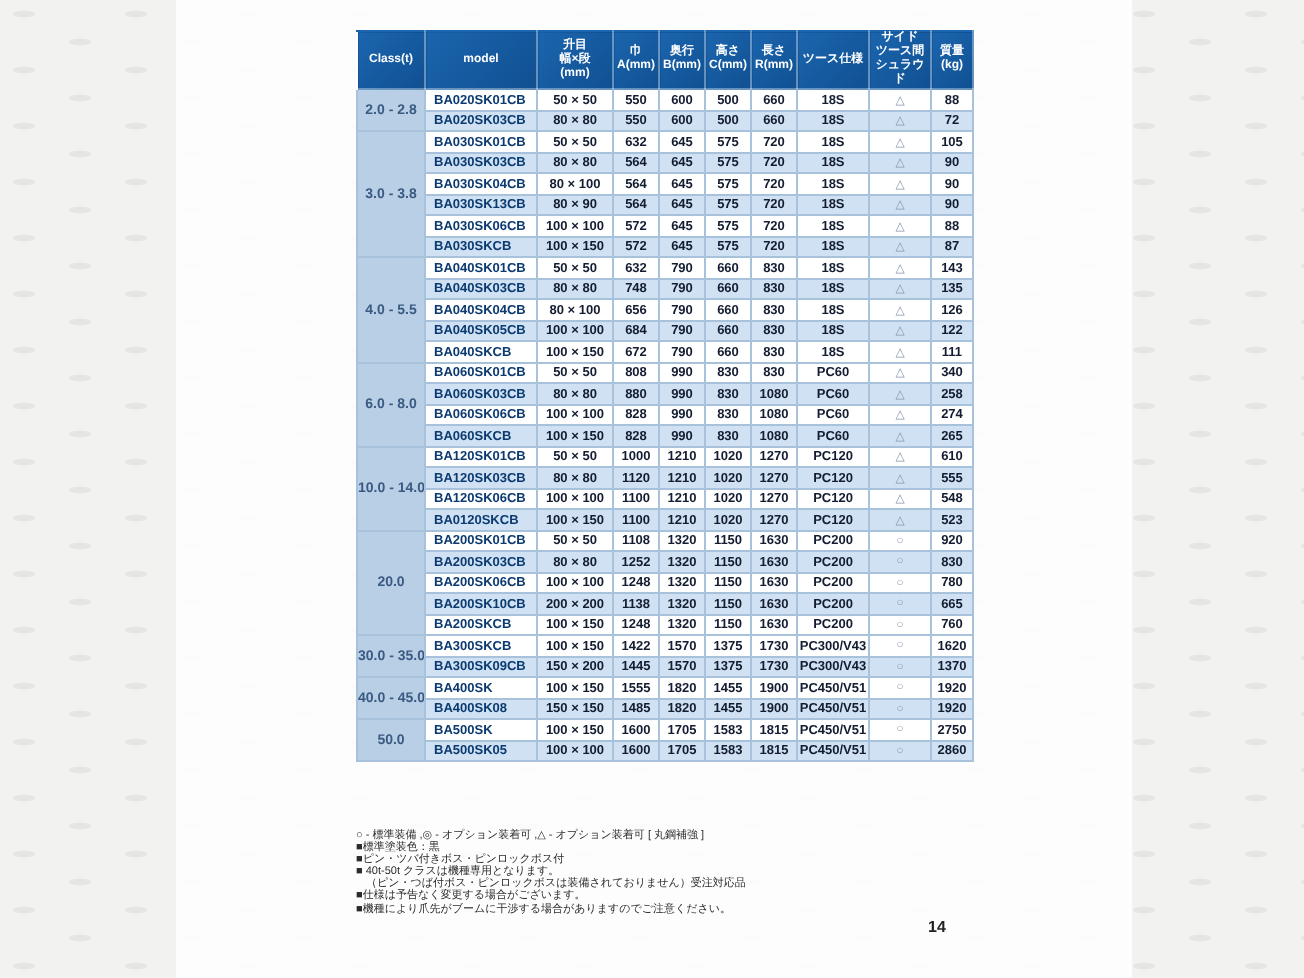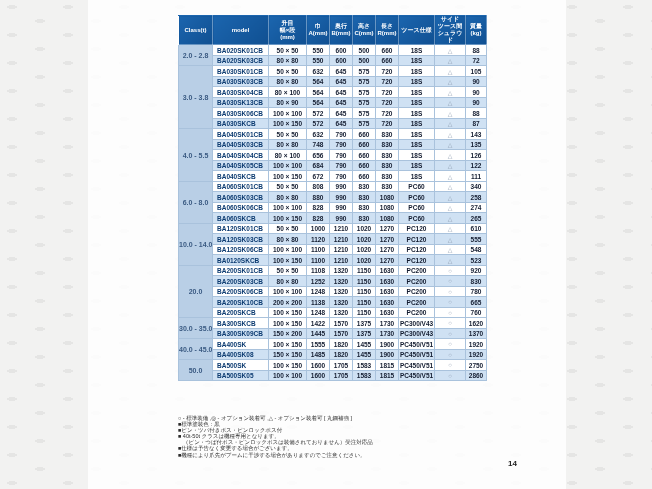--- a/index.html
+++ b/index.html
@@ -30,21 +30,21 @@
   table.spec td{border:1px solid var(--border);height:10.5px;text-align:center;vertical-align:middle;
     color:var(--number-text);font-weight:bold;white-space:nowrap;overflow:hidden;}
   table.spec tr.alt td{background:var(--stripe);}
   table.spec td.cell-class{background:var(--class-bg);color:#3a5a82;font-size:7px;font-weight:bold;}
   table.spec td.cell-model{color:var(--model-text);text-align:left;padding-left:4px;font-size:6.5px;}
   table.spec td.cell-side{color:var(--symbol);font-weight:normal;font-size:6px;}
   .footnotes{position:absolute;left:178px;top:415px;width:300px;color:var(--foot-text);
     font-size:5.5px;line-height:6.1px;}
   .footnotes .fline{white-space:nowrap;}
   .footnotes .indent{padding-left:5px;}
-  .page-number{position:absolute;left:464px;top:459px;font-size:8px;font-weight:bold;color:#222;margin-left:44px;}
+  .page-number{position:absolute;left:464px;top:459px;font-size:8px;font-weight:bold;color:#222;}
 </style>
 </head>
 <body>
 
 <div class="watermark"></div>
 <div class="page"></div>
 
 <table class="spec">
   <colgroup>
     <col class="c-class">

